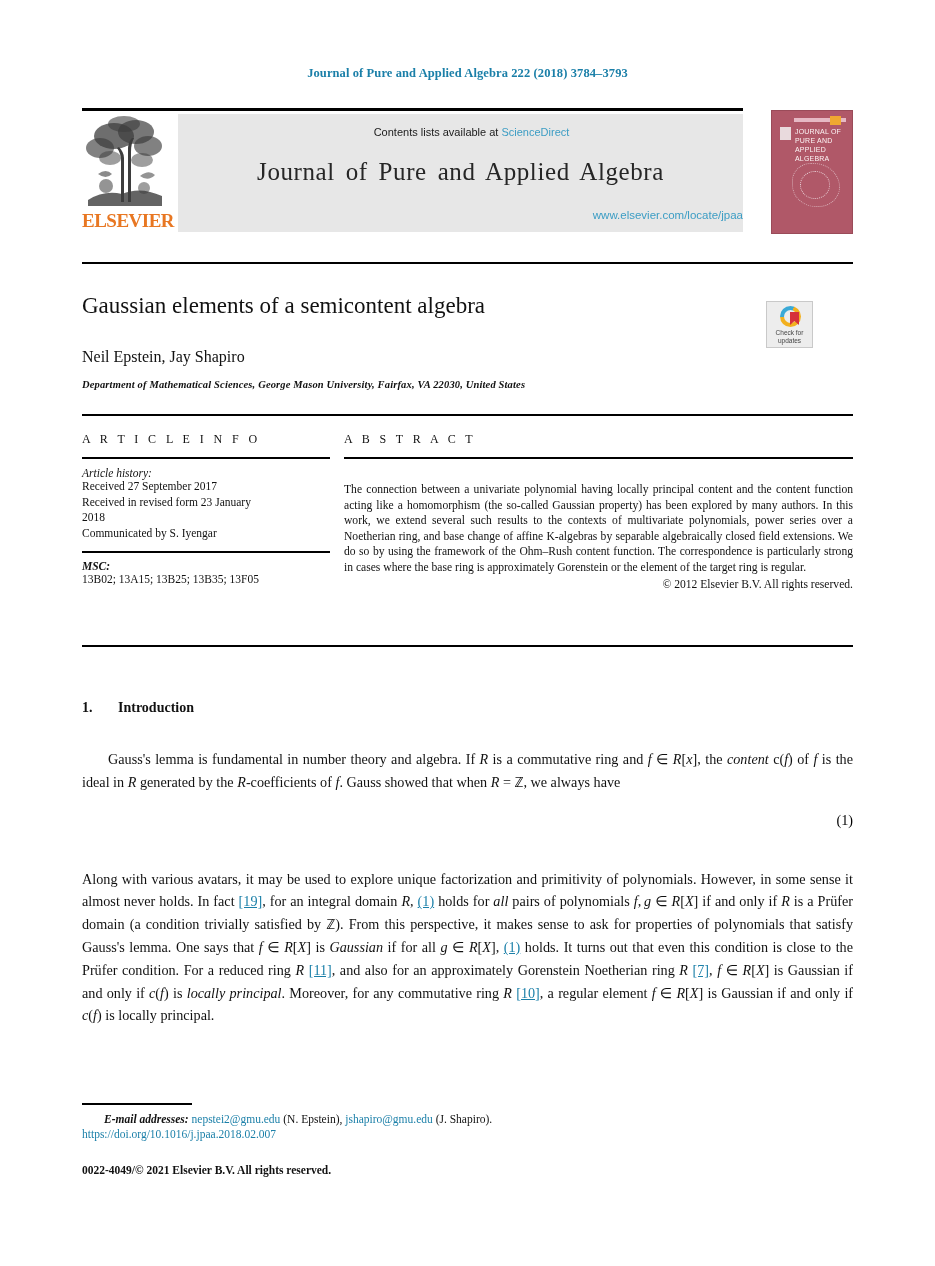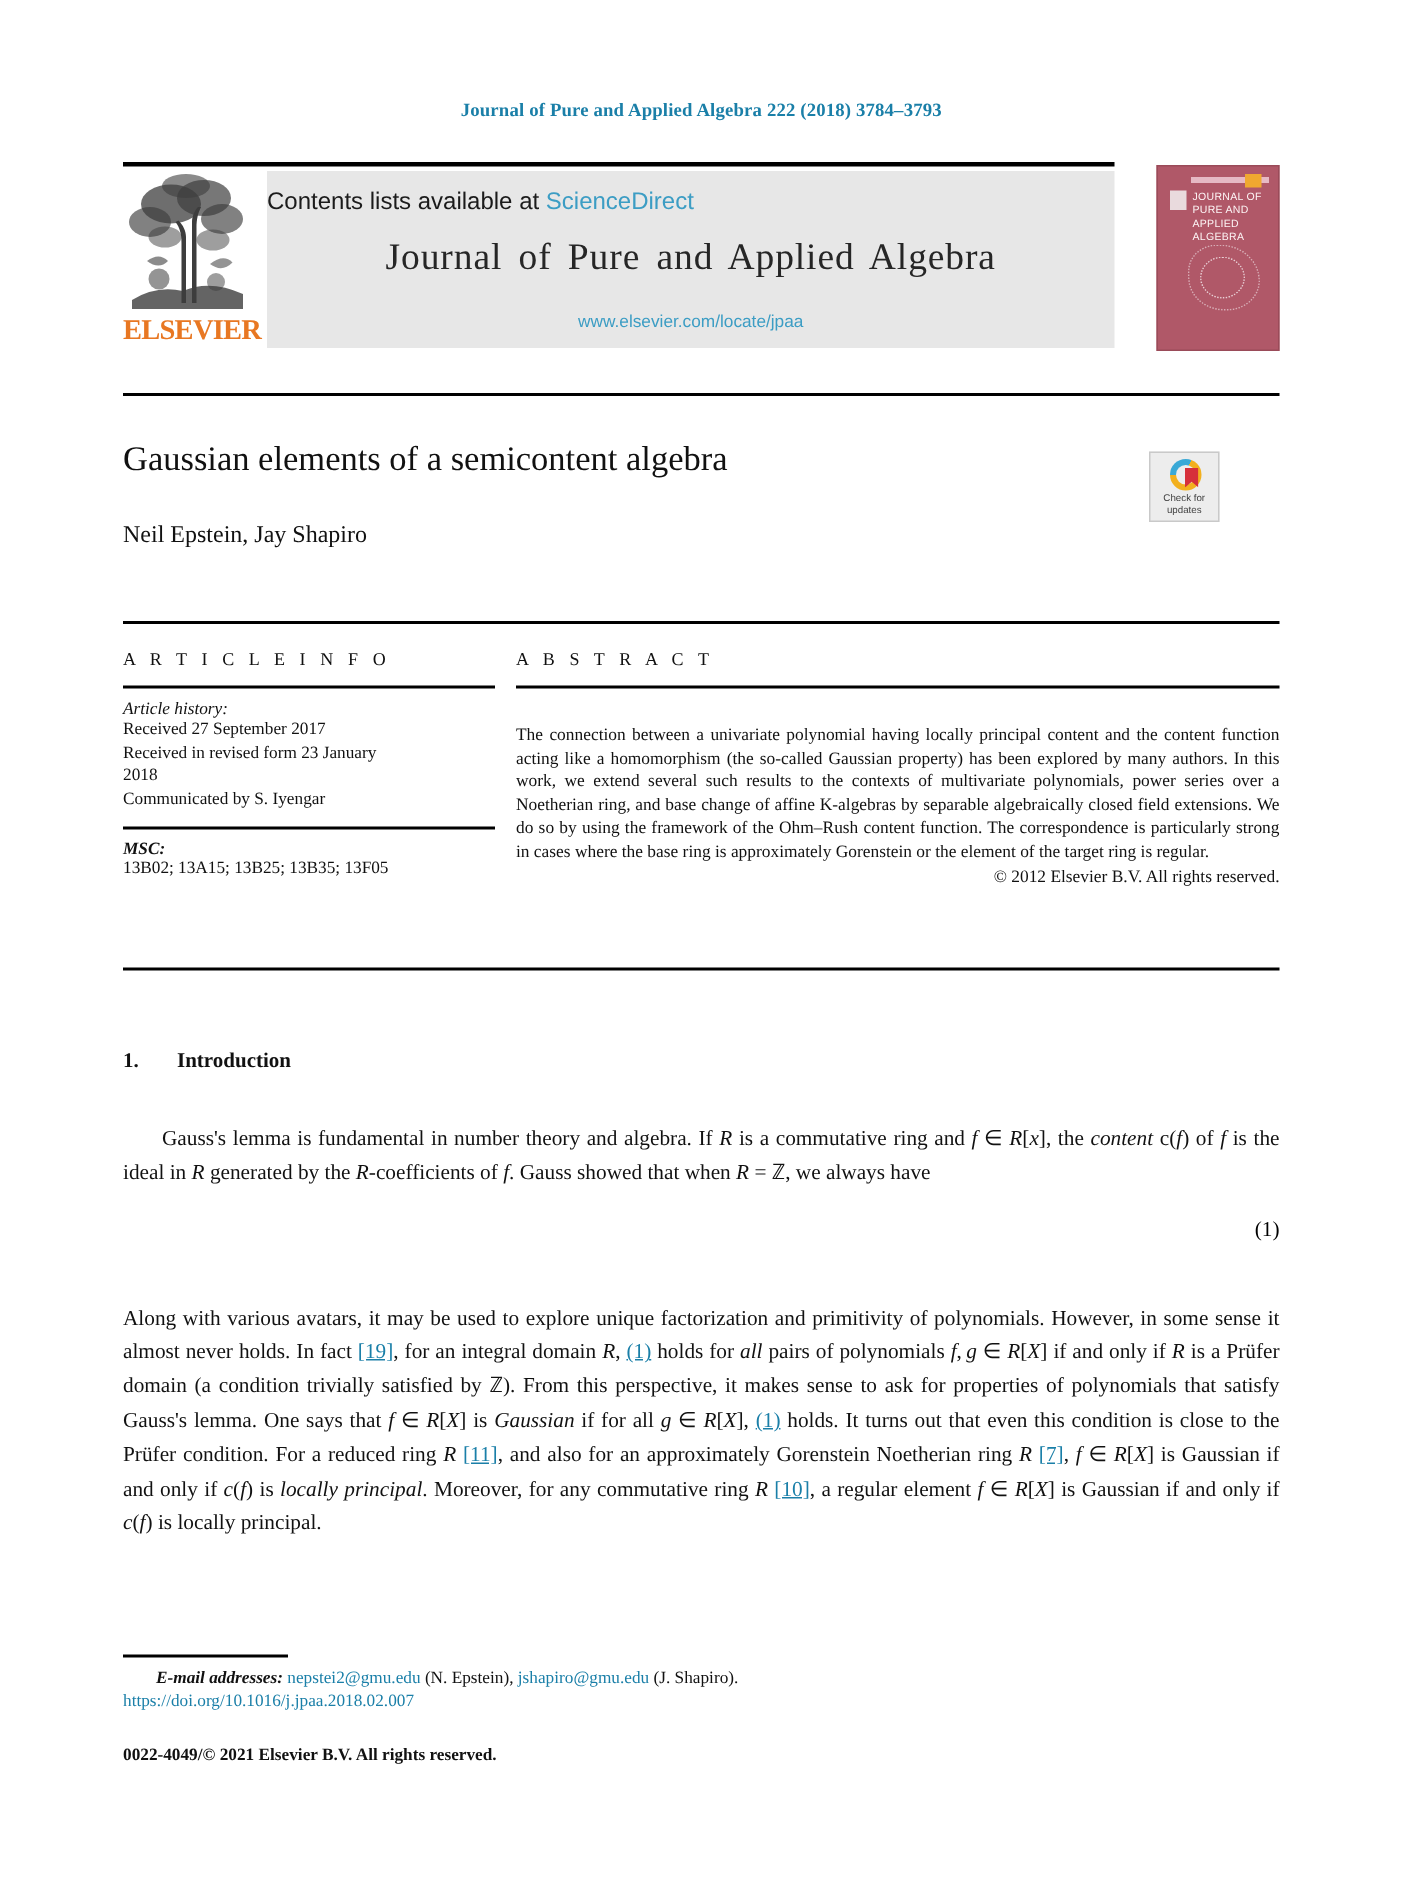--- a/index.html
+++ b/index.html
@@ -83,25 +83,25 @@
     position: absolute;
     top: 6px;
     left: 96px;
     width: 565px;
     height: 118px;
     background: #e7e7e7;
   }
   .contents-line {
     position: absolute;
     top: 12px;
-    left: 0;
+    left: 11px;
     width: 565px;
-    text-align: left;
+    text-align: center;
     font-family: "Liberation Sans", sans-serif;
-    font-size: 16px;
+    font-size: 11px;
     color: #1b1b1b;
   }
   .contents-line a {
     color: #3c9dc4;
     text-decoration: none;
   }
   .journal-name {
     position: absolute;
     top: 44px;
     left: 0;
@@ -111,21 +111,21 @@
     font-size: 25px;
     color: #262626;
     letter-spacing: 0.6px;
     word-spacing: 4px;
   }
   .journal-url {
     position: absolute;
     top: 95px;
     left: 0;
     width: 565px;
-    text-align: center;
+    text-align: right;
     font-family: "Liberation Sans", sans-serif;
     font-size: 11.5px;
     color: #3c9dc4;
   }
   .cover-thumb {
     position: absolute;
     top: 2px;
     left: 689px;
     width: 82px;
     height: 124px;
@@ -499,20 +499,21 @@
       <div class="cover-elsevier-mark"></div>
       <div class="cover-title">JOURNAL OF PURE AND APPLIED ALGEBRA</div>
       <div class="cover-scribble"></div>
       <div class="cover-scribble2"></div>
     </div>
   </div>
 
   <div class="title-rule"></div>
   <div class="article-title">Gaussian elements of a semicontent algebra</div>
   <div class="authors">Neil Epstein, Jay Shapiro</div>
+  <div class="affiliation">Department of Mathematical Sciences, George Mason University, Fairfax, VA 22030, United States</div>
 
   <div class="crossmark">
     <div class="crossmark-ring">
       <div class="crossmark-inner">
         <div class="crossmark-flag"></div>
       </div>
     </div>
     <div class="crossmark-label">Check for updates</div>
   </div>
 

